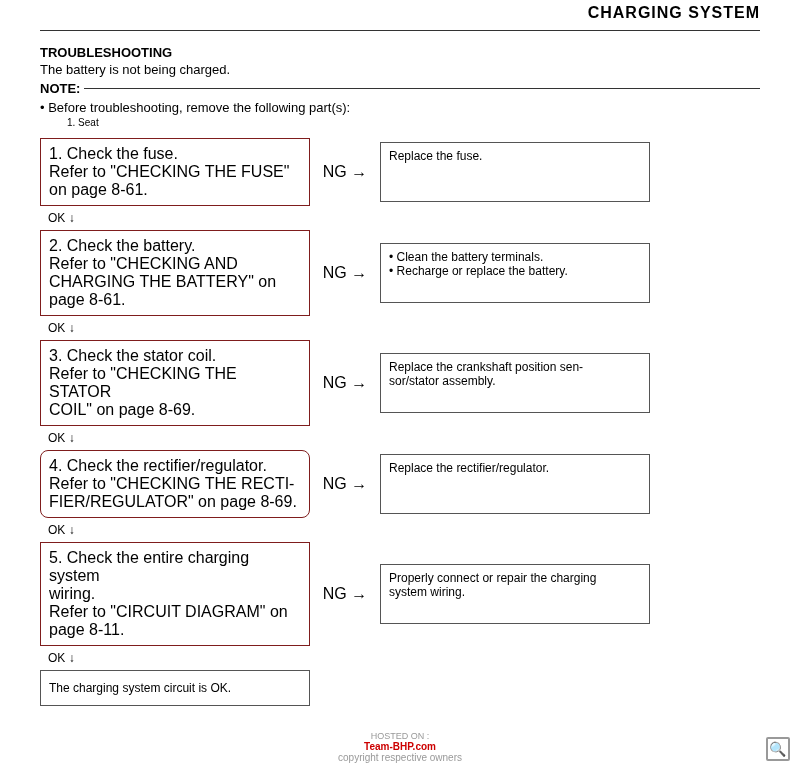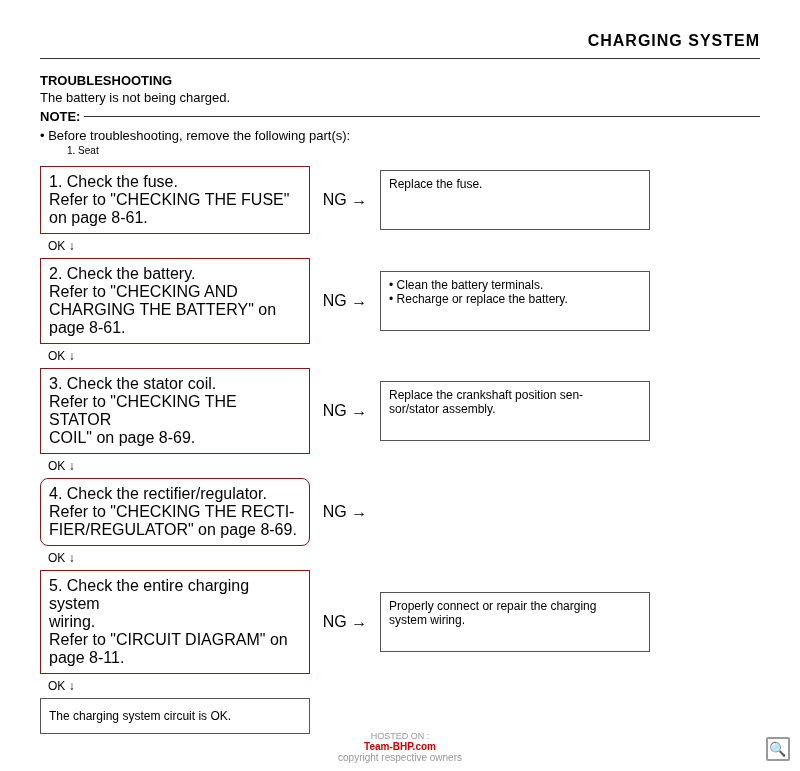--- a/index.html
+++ b/index.html
@@ -9,21 +9,21 @@
       background: #f0f0f0;
       display: flex;
       justify-content: center;
       align-items: flex-start;
       min-height: 771px;
     }
     .page {
       width: 800px;
       min-height: 771px;
       background: #fff;
-      padding: 32px 40px 30px 40px;
+      padding: 4px 40px 30px 40px;
       position: relative;
     }
     .page-title {
       text-align: right;
       font-size: 16px;
       font-weight: bold;
       letter-spacing: 1px;
       margin-bottom: 8px;
     }
     .title-underline {
@@ -207,20 +207,21 @@
 sor/stator assembly.</div>
       </div>
       <div class="ok-row">
         <div class="ok-label">OK ↓</div>
       </div>
       <div class="flow-row">
         <div class="check-box" style="white-space: pre-line; border-radius: 8px;">4.  Check the rectifier/regulator.
     Refer to "CHECKING THE RECTI-
     FIER/REGULATOR" on page 8-69.</div>
         <div class="arrow-area">NG →</div>
+        <div class="result-box" style="white-space: pre-line;">Replace the rectifier/regulator.</div>
       </div>
       <div class="ok-row">
         <div class="ok-label">OK ↓</div>
       </div>
       <div class="flow-row">
         <div class="check-box" style="white-space: pre-line;">5.  Check the entire charging system
     wiring.
     Refer to "CIRCUIT DIAGRAM" on
     page 8-11.</div>
         <div class="arrow-area">NG →</div>

